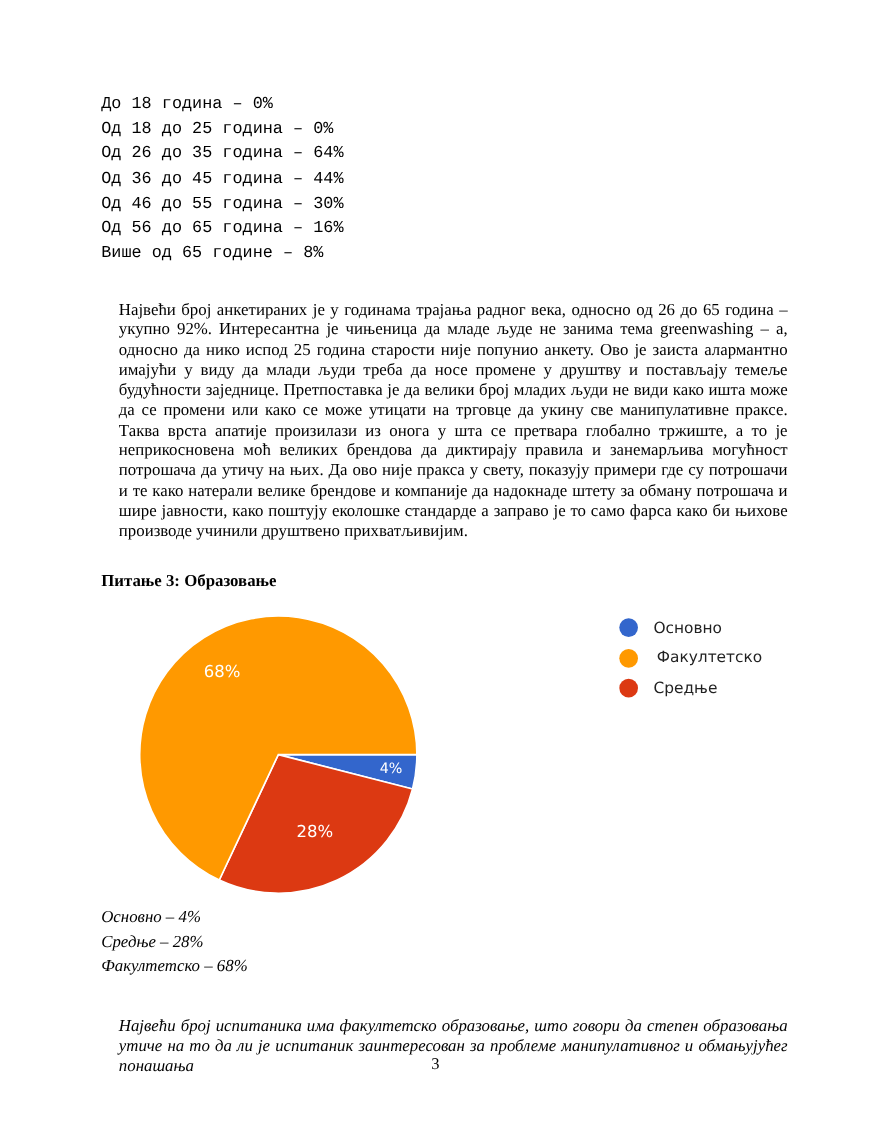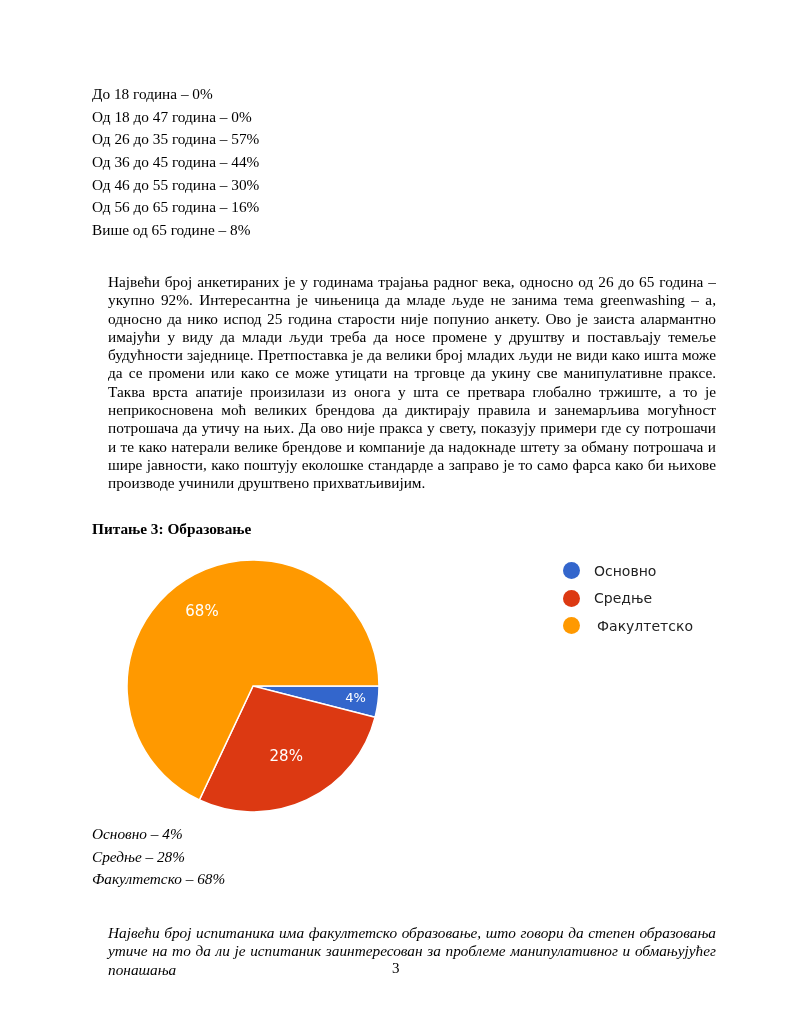--- a/index.html
+++ b/index.html
@@ -1,19 +1,19 @@
 <!DOCTYPE html>
 <html><head>
   <meta charset="utf-8">
   <style>
     html, body { margin: 0; padding: 0; background: #ffffff; }
     body { width: 791px; height: 1024px; position: relative; overflow: hidden;
            font-family: "Liberation Serif", serif; color: #000; }
     .page { position: absolute; left: 0; top: 0; width: 791px; height: 1024px; }
-    .age-list { position: absolute; left: 92px; top: 83px; margin: 0; padding: 0; list-style: none; }
+    .age-list { position: absolute; left: 92px; top: 83px; margin: 0; padding: 0; list-style: none; font-family: Liberation Mono, monospace; }
     .age-list li { font-size: 15.3px; line-height: 22.7px; height: 22.7px; white-space: nowrap; }
     .para { position: absolute; left: 92px; width: 608px; font-size: 15.3px; line-height: 18.3px;
             text-align: justify; margin: 16px; }
     .para1 { top: 257px; }
     .para2 { top: 908px; font-style: italic; }
     .q-title { position: absolute; left: 92px; top: 520px; font-weight: bold; font-size: 15.3px; margin: 0; }
     .pie { position: absolute; left: 120px; top: 553px; }
     .legend { position: absolute; left: 563px; top: 557px; font-family: "DejaVu Sans", sans-serif;
               font-size: 14px; color: #222; }
     .legend-item { display: flex; align-items: center; height: 27.5px; text-align: center; }
@@ -23,22 +23,22 @@
     .page-number { position: absolute; left: 392px; top: 960px; font-size: 15px; }
     .slice-label { font-family: "DejaVu Sans", sans-serif; fill: #ffffff; }
   </style>
 </head>
 <body>
 
 <div class="page">
 
   <ul class="age-list">
     <li>До 18 година – 0%</li>
-    <li>Од 18 до 47 година – 0%</li>
-    <li>Од 26 до 35 година – 57%</li>
+    <li>Од 18 до 25 година – 0%</li>
+    <li>Од 26 до 35 година – 64%</li>
     <li>Од 36 до 45 година – 44%</li>
     <li>Од 46 до 55 година – 30%</li>
     <li>Од 56 до 65 година – 16%</li>
     <li>Више од 65 године – 8%</li>
   </ul>
 
   <p class="para para1">Највећи број анкетираних је у годинама трајања радног века, односно од 26 до 65 година – укупно 92%. Интересантна је чињеница да младе људе не занима тема greenwashing – а, односно да нико испод 25 година старости није попунио анкету. Ово је заиста алармантно имајући у виду да млади људи треба да носе промене у друштву и постављају темеље будућности заједнице. Претпоставка је да велики број младих људи не види како ишта може да се промени или како се може утицати на трговце да укину све манипулативне праксе. Таква врста апатије произилази из онога у шта се претвара глобално тржиште, а то је неприкосновена моћ великих брендова да диктирају правила и занемарљива могућност потрошача да утичу на њих. Да ово није пракса у свету, показују примери где су потрошачи и те како натерали велике брендове и компаније да надокнаде штету за обману потрошача и шире јавности, како поштују еколошке стандарде а заправо је то само фарса како би њихове производе учинили друштвено прихватљивијим.</p>
 
   <h3 class="q-title">Питање 3: Образовање</h3>
 
@@ -54,26 +54,26 @@
         <text x="82" y="58" text-anchor="middle" dominant-baseline="middle" class="slice-label" font-size="15">68%</text>
       </g>
   </svg>
 
   <div class="legend">
     <div class="legend-item">
       <span class="legend-dot" style="background:#3366CC"></span>
       <span>Основно</span>
     </div>
     <div class="legend-item">
+      <span class="legend-dot" style="background:#FF9900"></span>
+      <span style="margin-left:3px">Факултетско</span>
+    </div>
+    <div class="legend-item">
       <span class="legend-dot" style="background:#DC3912"></span>
       <span>Средње</span>
-    </div>
-    <div class="legend-item">
-      <span class="legend-dot" style="background:#FF9900"></span>
-      <span style="margin-left:3px">Факултетско</span>
     </div>
   </div>
 
   <ul class="edu-list">
     <li>Основно – 4%</li>
     <li>Средње – 28%</li>
     <li>Факултетско – 68%</li>
   </ul>
 
   <p class="para para2">Највећи број испитаника има факултетско образовање, што говори да степен образовања утиче на то да ли је испитаник заинтересован за проблеме манипулативног и обмањујућег понашања</p>

